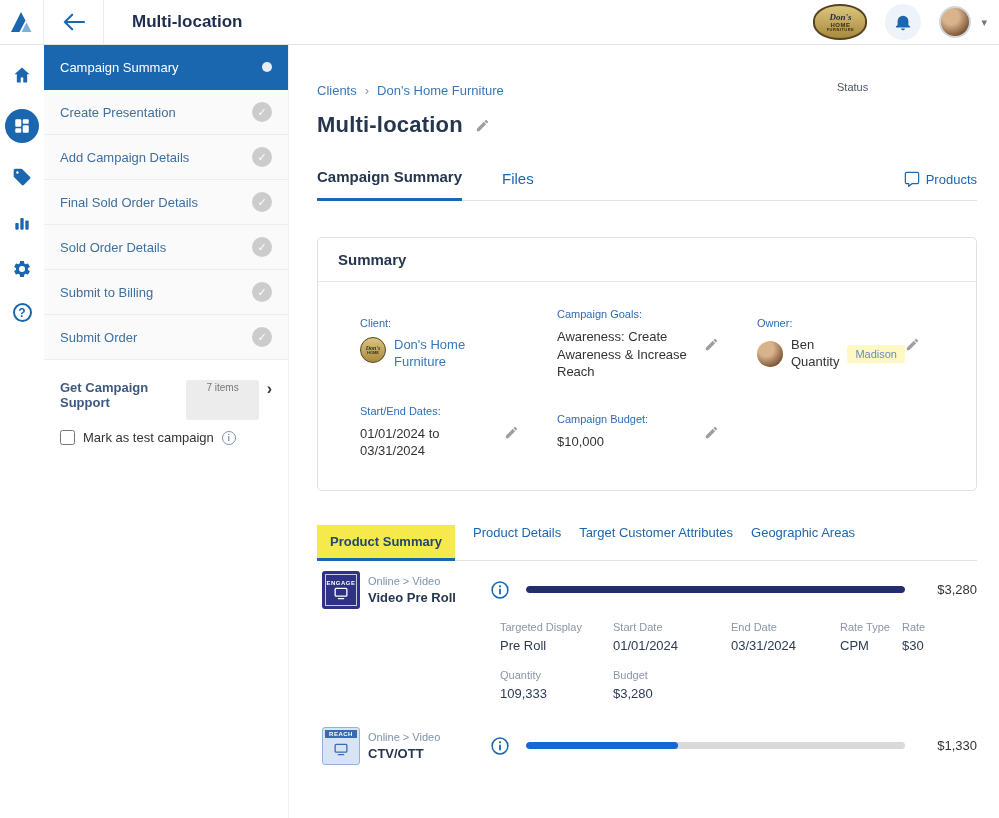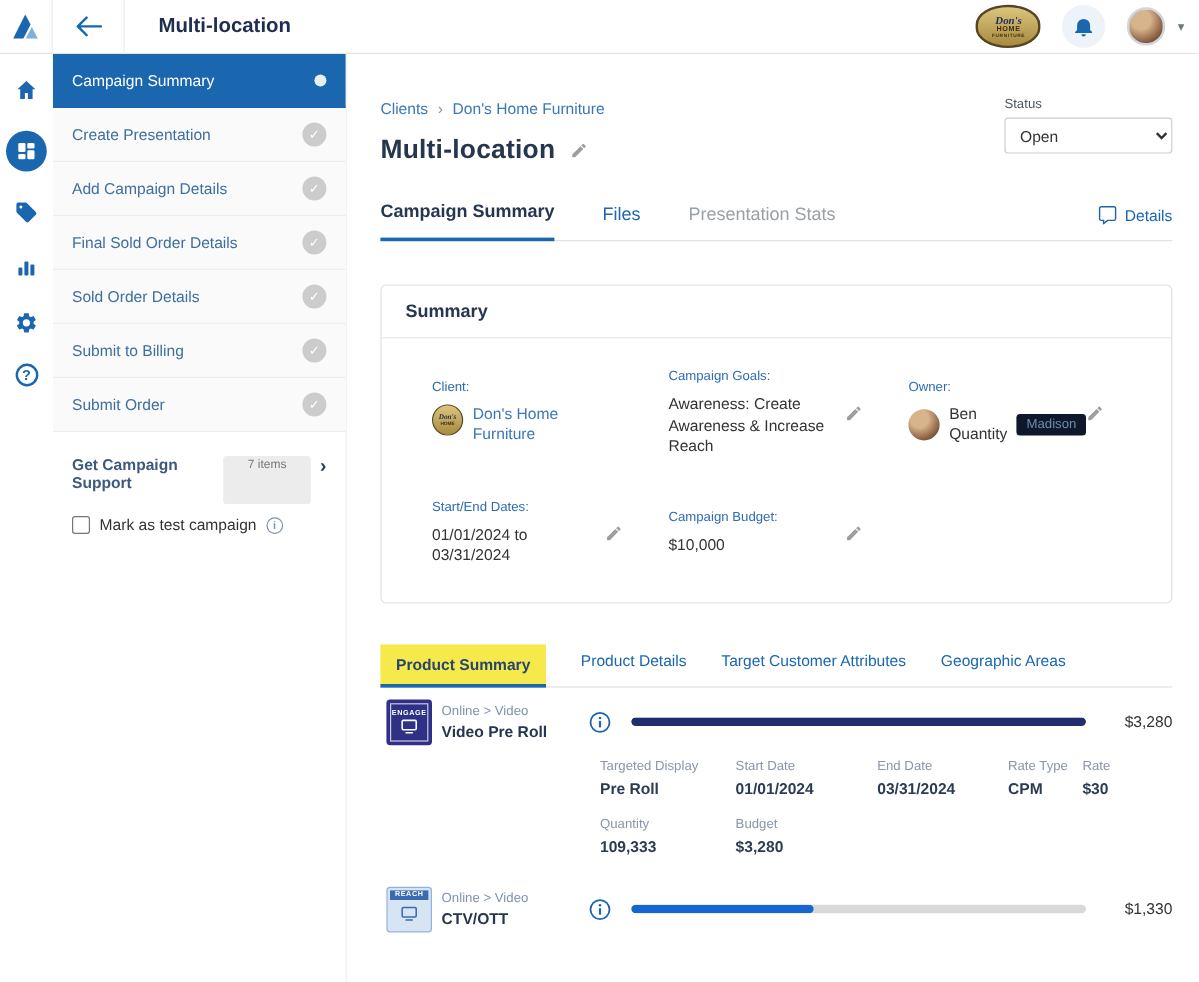--- a/index.html
+++ b/index.html
@@ -58,37 +58,37 @@
 
   .tabs{margin-top:30px;display:flex;align-items:flex-end;gap:40px;border-bottom:1px solid #e2e2e2}
   .tab{font-size:15px;padding-bottom:13px;cursor:pointer;color:#1a67b0}
   .tab.active{color:#25364e;font-weight:600;border-bottom:3px solid #1a67b0;margin-bottom:-1px}
   .tab.muted{color:#9aa0a6}
   .comments{margin-left:auto;display:flex;align-items:center;gap:6px;color:#1a67b0;font-size:13px;padding-bottom:13px;cursor:pointer}
 
   .card{margin-top:36px;border:1px solid #e0e0e0;border-radius:5px;background:#fff}
   .card-head{padding:13px 20px;border-bottom:1px solid #e8e8e8;font-size:15px;font-weight:700;color:#25364e}
   .card-body{padding:26px 20px 30px 42px}
-  .sgrid{display:grid;grid-template-columns:197px 200px 1fr;row-gap:36px}
+  .sgrid{display:grid;grid-template-columns:197px 200px 1fr;row-gap:24px}
   .scell{display:flex;justify-content:space-between;align-items:center;padding-right:38px}
   .slab{font-size:11px;color:#2f6cb3;margin-bottom:8px}
   .sval{font-size:13px;color:#333;line-height:1.35}
   .client-inline{display:flex;align-items:flex-start;gap:8px}
   .mini-logo{width:26px;height:26px;border-radius:50%;border:1.5px solid #55451f;background:linear-gradient(#dcc57e,#a8893f);display:flex;flex-direction:column;align-items:center;justify-content:center;line-height:1;flex:none}
   .mini-logo .l1{font-family:"Liberation Serif",serif;font-style:italic;font-weight:700;font-size:6px;color:#1d2c54}
   .mini-logo .l2{font-size:4px;font-weight:700;color:#3a2f12;text-transform:uppercase}
   .client-link{color:#3a78b5;font-size:13px;max-width:96px;line-height:1.3;text-decoration:none;cursor:pointer}
   .goals-val{max-width:140px}
   .owner-inline{display:flex;align-items:center;gap:8px}
   .owner-avatar{width:26px;height:26px;border-radius:50%;background:radial-gradient(circle at 35% 30%,#d8b48c 0 30%,#8a5f41 70%,#3c2a1c 100%);flex:none}
   .owner-name{font-size:13px;color:#333;max-width:60px;line-height:1.3}
-  .chip{background:#0f172a;color:#6b8cae;font-size:11px;padding:3px 8px;border-radius:3px;white-space:nowrap}
+  .chip{background:#fef9c3;color:#6b8cae;font-size:11px;padding:3px 8px;border-radius:3px;white-space:nowrap}
   .italic-muted{font-style:italic;color:#8e949c}
 
-  .ptabs{margin-top:34px;display:flex;align-items:flex-end;gap:29px;border-bottom:1px solid #e2e2e2}
+  .ptabs{margin-top:34px;display:flex;align-items:flex-start;gap:18px;border-bottom:1px solid #e2e2e2}
   .ptab{font-size:13px;color:#1a67b0;padding-bottom:14px;cursor:pointer}
   .ptab.active{border-bottom:3px solid #1a67b0;margin-bottom:-1px;padding-bottom:0;color:#25466e;font-weight:600}
   .hl{background:rgba(245,229,45,.85);display:inline-block;padding:9px 13px}
 
   .advise-row{margin-top:20px;display:flex;align-items:center;padding-left:5px}
   .advise-lbl{color:#1a67b0;font-size:13px;font-weight:600;margin-left:8px}
   .advise-action{margin-left:auto;cursor:pointer}
   .advise-action .hl2{background:rgba(245,229,45,.85);color:#cc8800;font-size:13px;font-weight:600;display:inline-block;padding:9px 10px}
 
   .prow{display:flex;align-items:center;padding-left:5px;margin-top:10px}
@@ -103,21 +103,21 @@
   .pcat{font-size:11px;color:#7d93ad;margin-bottom:3px}
   .ptitle{font-size:13px;font-weight:700;color:#25364e}
   .info-ic{flex:none;cursor:pointer}
   .pbar{flex:1;height:7px;background:#d9d9d9;border-radius:4px;margin:0 16px;overflow:hidden}
   .pfill{height:100%;border-radius:4px}
   .pfill.navy{background:#222d6d}
   .pfill.blue{background:#1667d2}
   .pamount{width:56px;text-align:right;font-size:13px;color:#333;font-weight:500;flex:none}
   .pfields{margin-left:183px;margin-top:12px;display:grid;grid-template-columns:113px 118px 109px 62px 1fr;row-gap:16px}
   .pf .flab{font-size:11px;color:#8a96a8;margin-bottom:5px}
-  .pf .fval{font-size:13px;color:#2d3b52;font-weight:700}
+  .pf .fval{font-size:13px;color:#2d3b52;font-weight:400}
 </style>
 </head>
 <body>
 
 <header class="topbar">
   <div class="tb-logo">
     <svg width="26" height="22" viewBox="0 0 24 22">
       <path d="M1 21 L11 1 L15.5 9.5 L9.5 21 Z" fill="#1a67b0"></path>
       <path d="M11.5 21 L16.5 11.5 L21.5 21 Z" fill="#7fb1dd"></path>
     </svg>
@@ -231,34 +231,30 @@
 
   <div class="title-row">
     <h2 class="page-title">Multi-location</h2>
     <svg class="pencil" viewBox="0 0 24 24">
         <path d="M3 17.25V21h3.75L17.8 9.94l-3.75-3.75L3 17.25zM20.7 7.04a1 1 0 0 0 0-1.41l-2.34-2.34a1 1 0 0 0-1.41 0l-1.83 1.83 3.75 3.75 1.83-1.83z"></path>
       </svg>
   </div>
 
   <div class="status-box">
     <div class="slabel">Status</div>
-    <select>
-      <option>Open</option>
-    </select>
   </div>
 
   <div class="tabs">
     <div class="tab active">Campaign Summary</div>
     <div class="tab">Files</div>
-    <div class="tab muted">Presentation Stats</div>
     <div class="comments">
       <svg width="16" height="16" viewBox="0 0 24 24">
         <path d="M20 2H4a2 2 0 0 0-2 2v13a2 2 0 0 0 2 2h3v4l5-4h8a2 2 0 0 0 2-2V4a2 2 0 0 0-2-2z" fill="none" stroke="#1a67b0" stroke-width="1.8"></path>
       </svg>
-      <span>Details</span>
+      <span>Products</span>
     </div>
   </div>
 
   <section class="card">
     <div class="card-head">Summary</div>
     <div class="card-body">
       <div class="sgrid">
 
         <div class="scell">
           <div>

